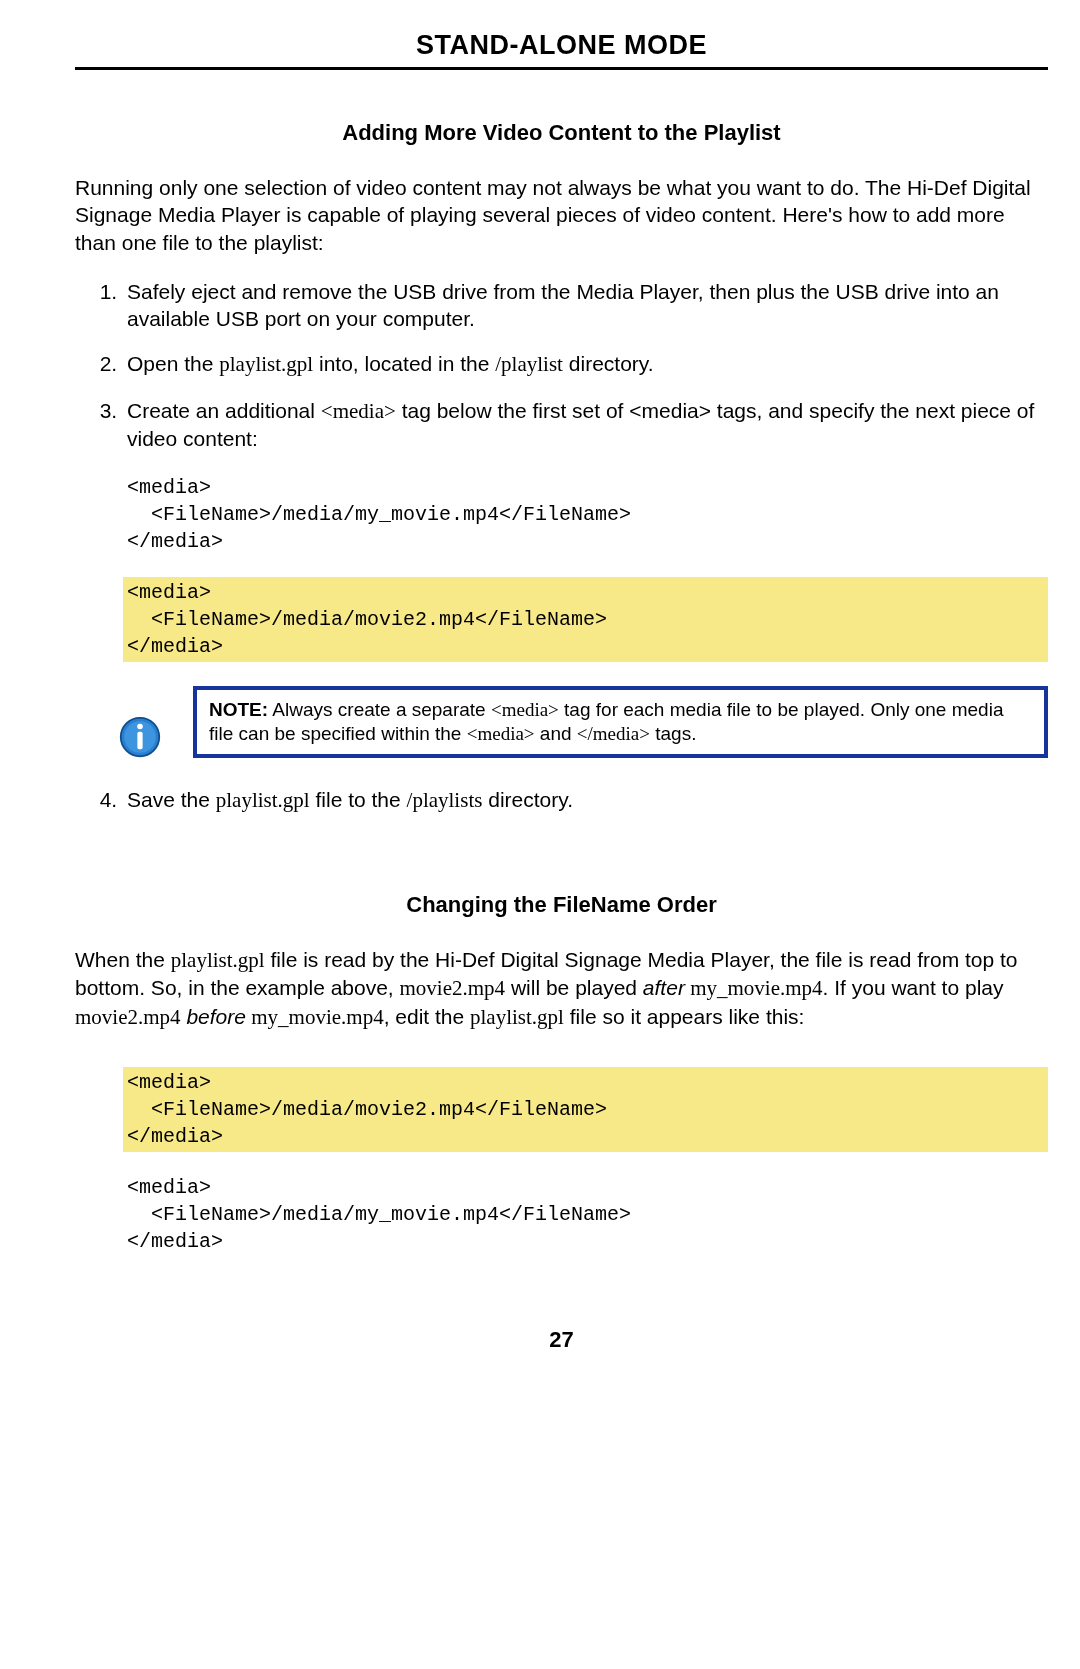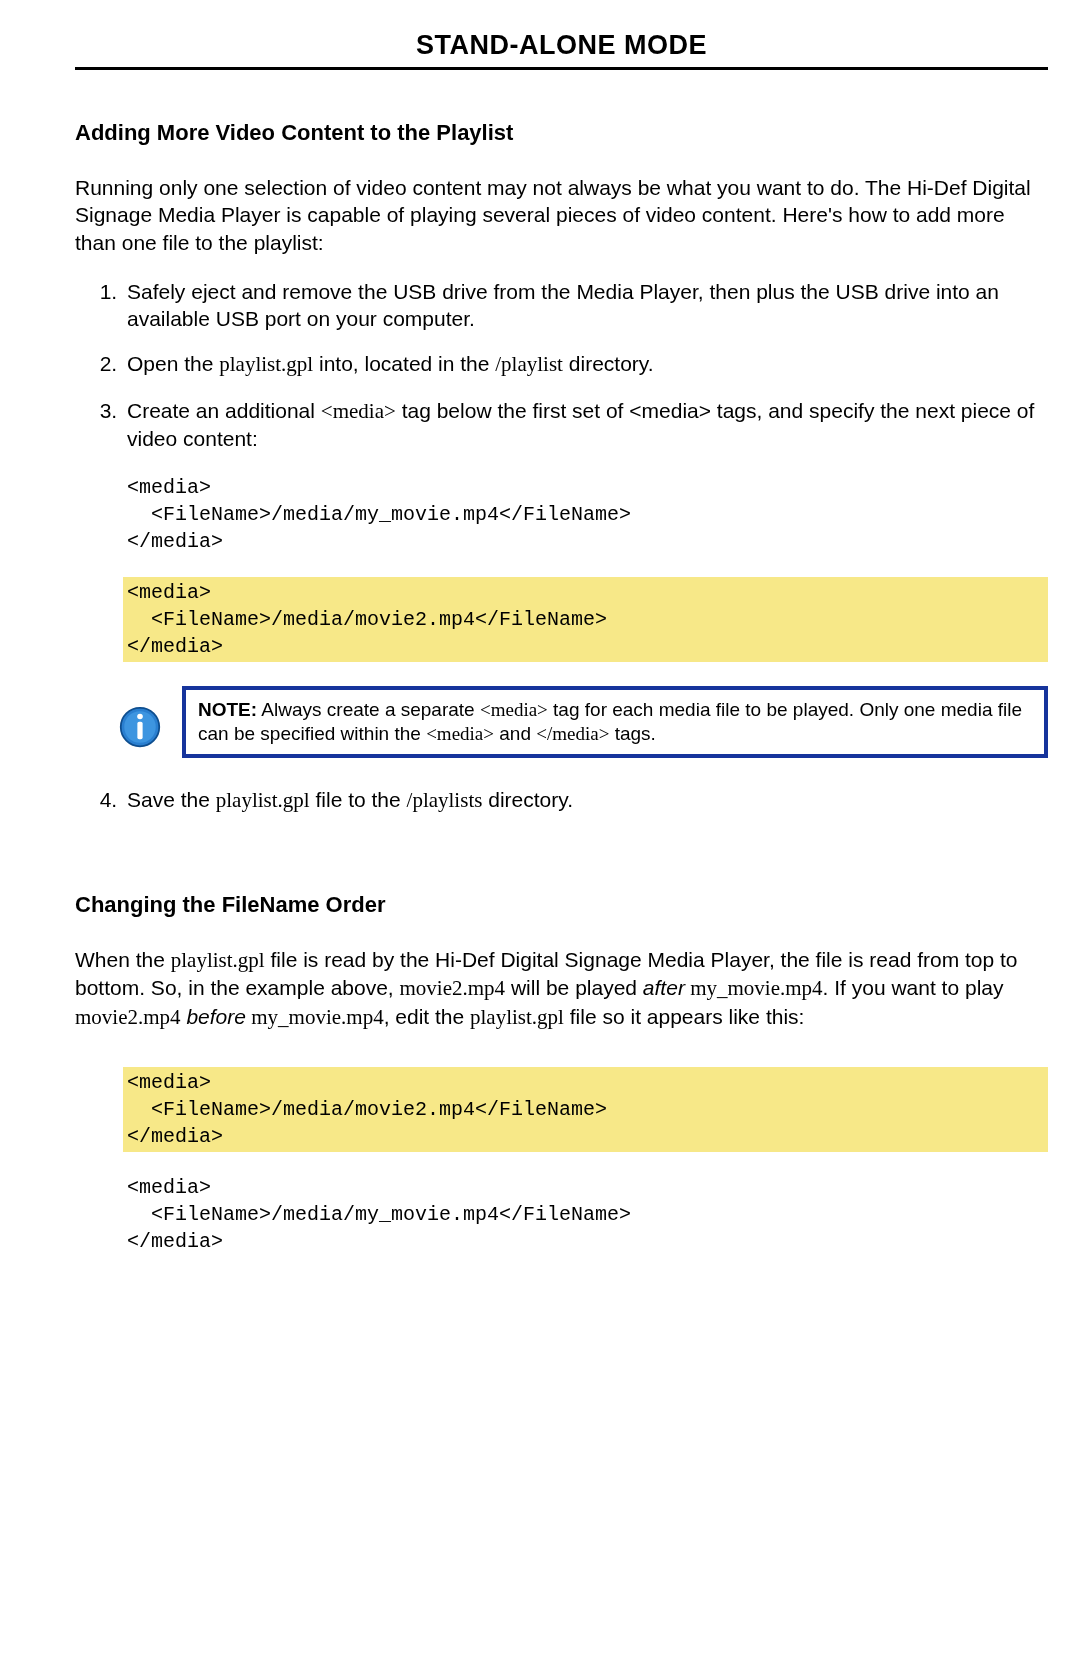--- a/index.html
+++ b/index.html
@@ -17,21 +17,21 @@
   .page-header {
     text-align: center;
     font-weight: bold;
     font-size: 27px;
     letter-spacing: 0.5px;
     padding-bottom: 6px;
     border-bottom: 3px solid #000;
     margin-bottom: 50px;
   }
   .section-title {
-    text-align: left;
+    text-align: center;
     font-weight: bold;
     font-size: 22px;
     margin-bottom: 28px;
   }
   .intro, .para {
     line-height: 1.3;
     margin-bottom: 22px;
   }
   ol {
     list-style: decimal;
@@ -52,23 +52,23 @@
     margin: 20px 0 8px 48px;
     font-size: 20px;
     line-height: 1.35;
     padding: 2px 4px;
   }
   .highlight {
     background: #f7e888;
   }
   .note-box-wrap {
     display: flex;
-    align-items: center;
+    align-items: flex-end;
     margin: 24px 0 28px 44px;
-    gap: 21px;
+    gap: 32px;
   }
   .info-icon {
     width: 42px;
     height: 42px;
     flex: 0 0 42px;
     margin-top: 10px;
   }
   .note-box {
     border: 4px solid #16349c;
     padding: 8px 12px;
@@ -139,14 +139,15 @@
     <span>When the </span><span class="code">playlist.gpl</span><span> file is read by the Hi-Def Digital Signage Media Player, the file is read from top to bottom.  So, in the example above, </span><span class="code">movie2.mp4</span><span> will be played </span><span class="ital">after</span><span class="code"> my_movie.mp4</span><span>.  If you want to play </span><span class="code">movie2.mp4</span><span> </span><span class="ital">before</span><span class="code"> my_movie.mp4</span><span>, edit the </span><span class="code">playlist.gpl</span><span> file so it appears like this:</span>
   </div>
 
   <div class="code-block highlight" style="margin-top:36px;">&lt;media&gt;
   &lt;FileName&gt;/media/movie2.mp4&lt;/FileName&gt;
 &lt;/media&gt;</div>
   <div class="code-block">&lt;media&gt;
   &lt;FileName&gt;/media/my_movie.mp4&lt;/FileName&gt;
 &lt;/media&gt;</div>
 
+  <div class="page-number">27</div>
 
 </div>
 
 </body></html>

